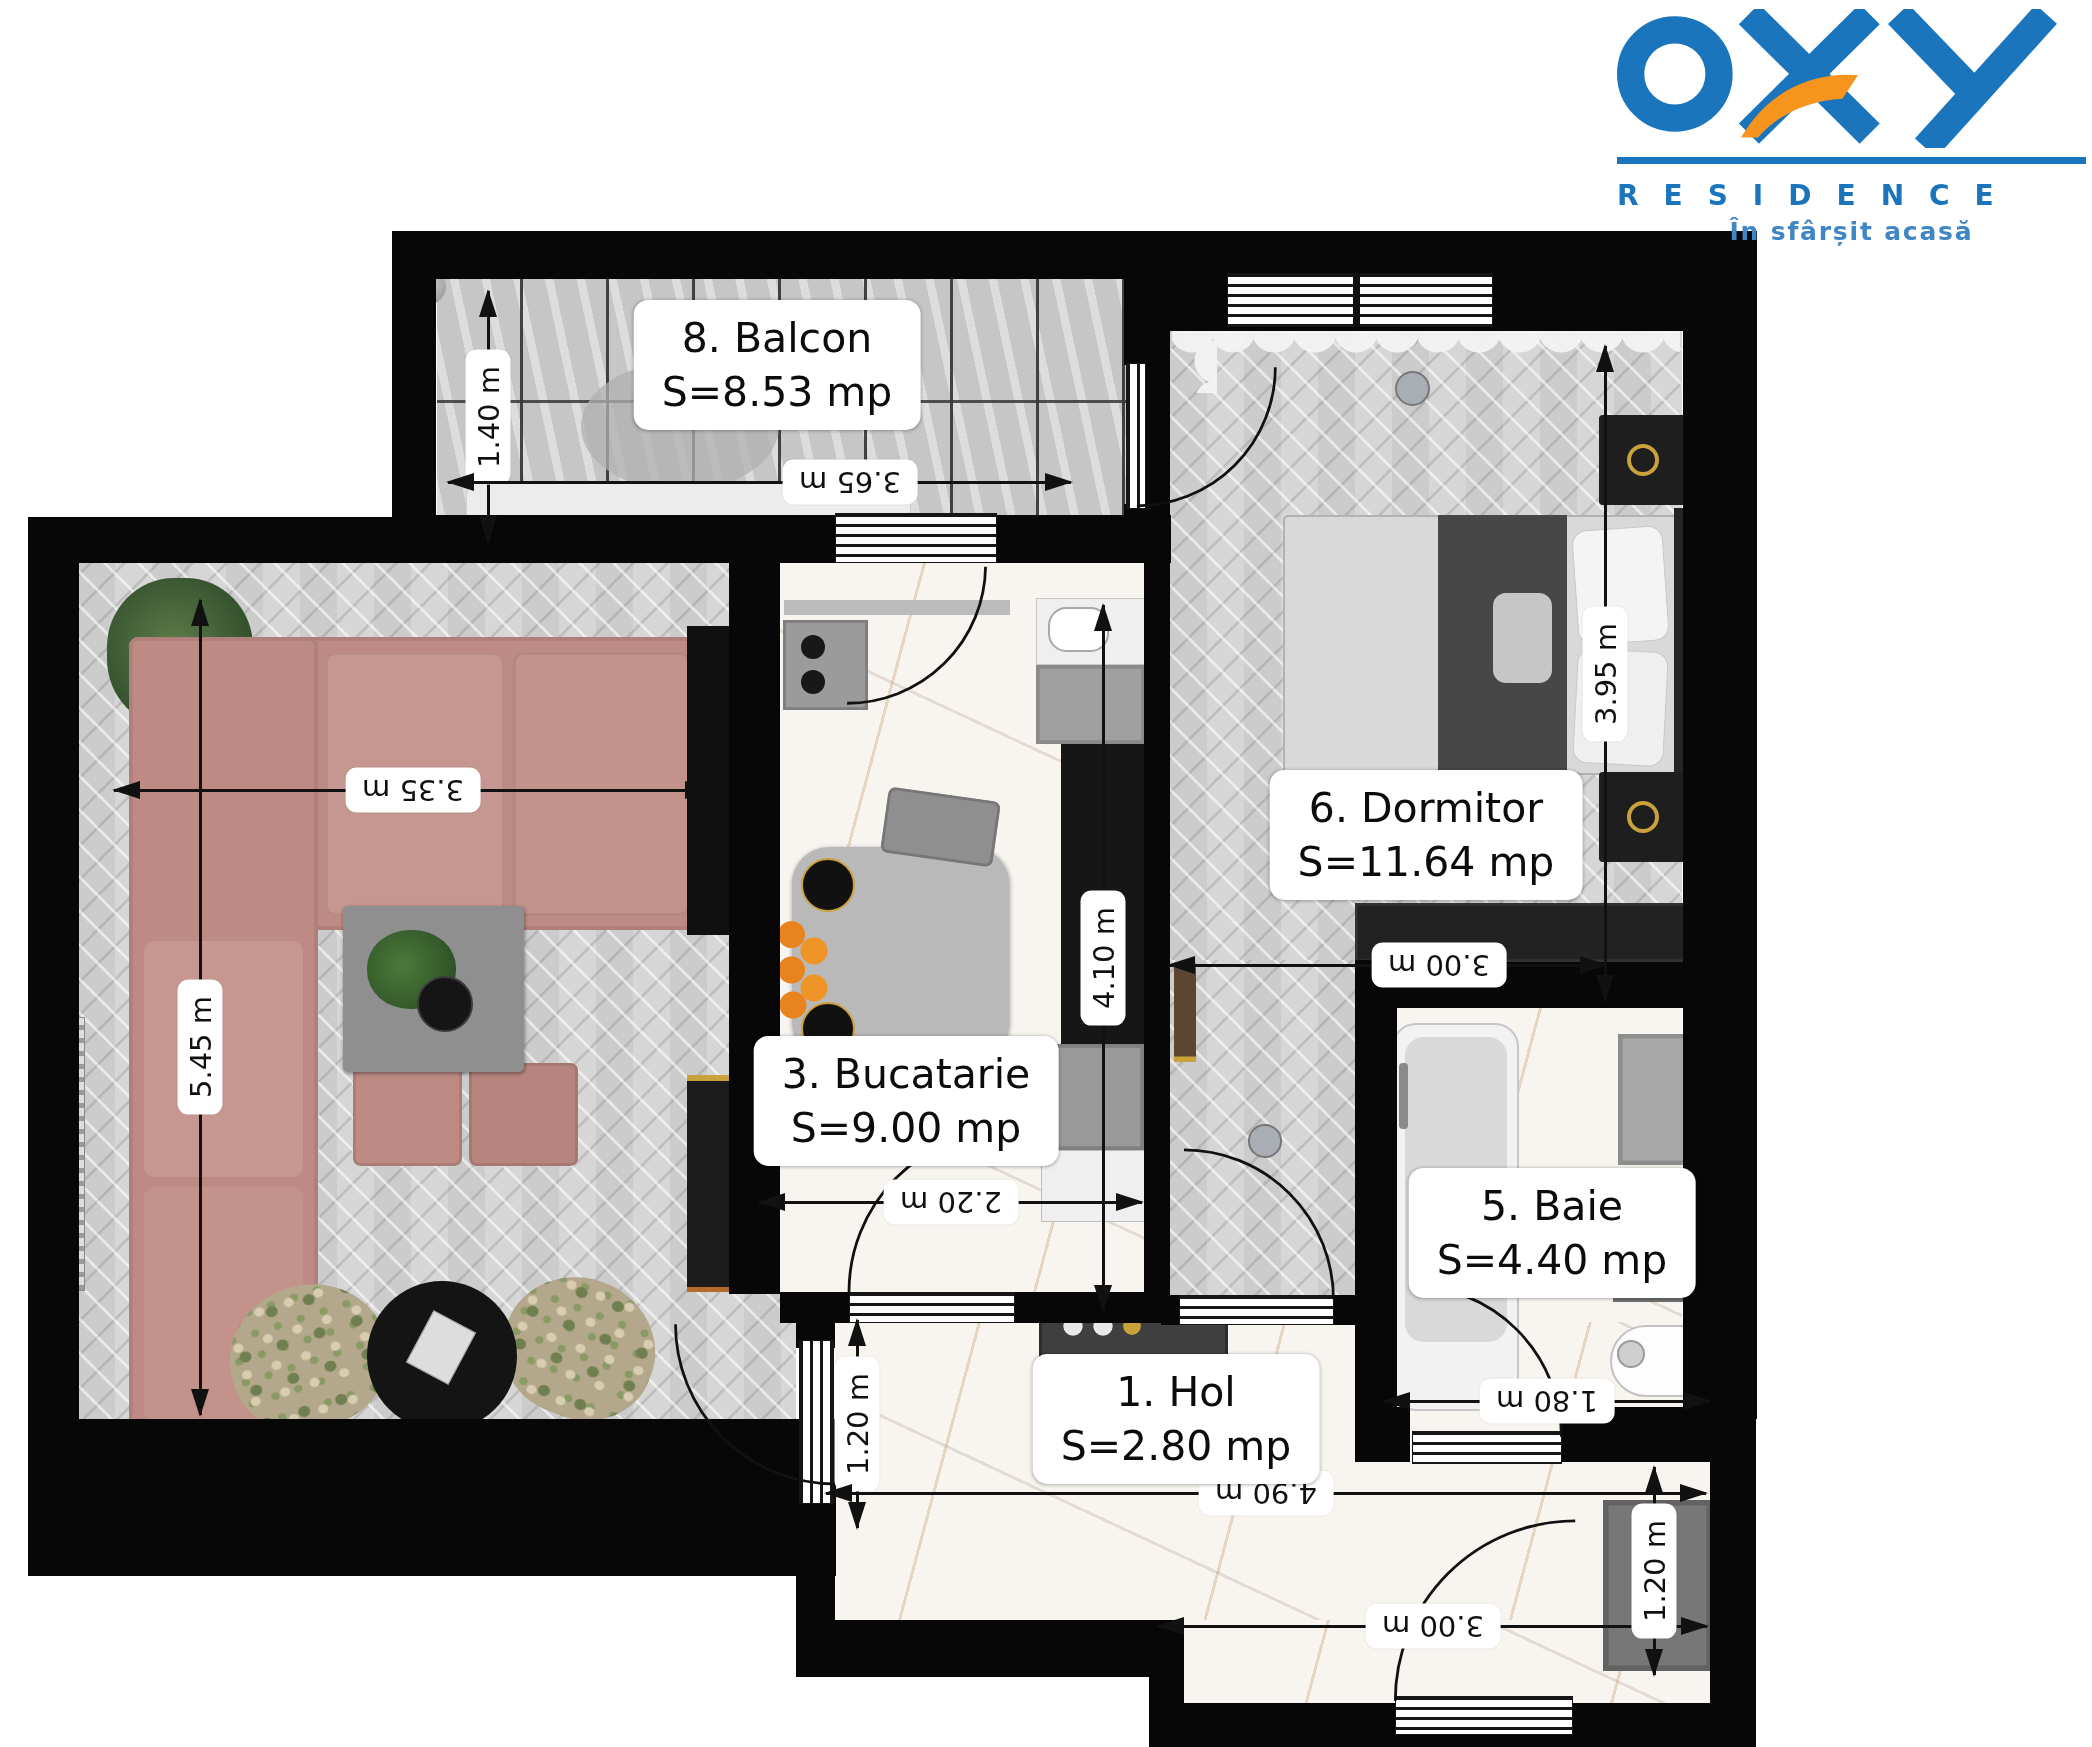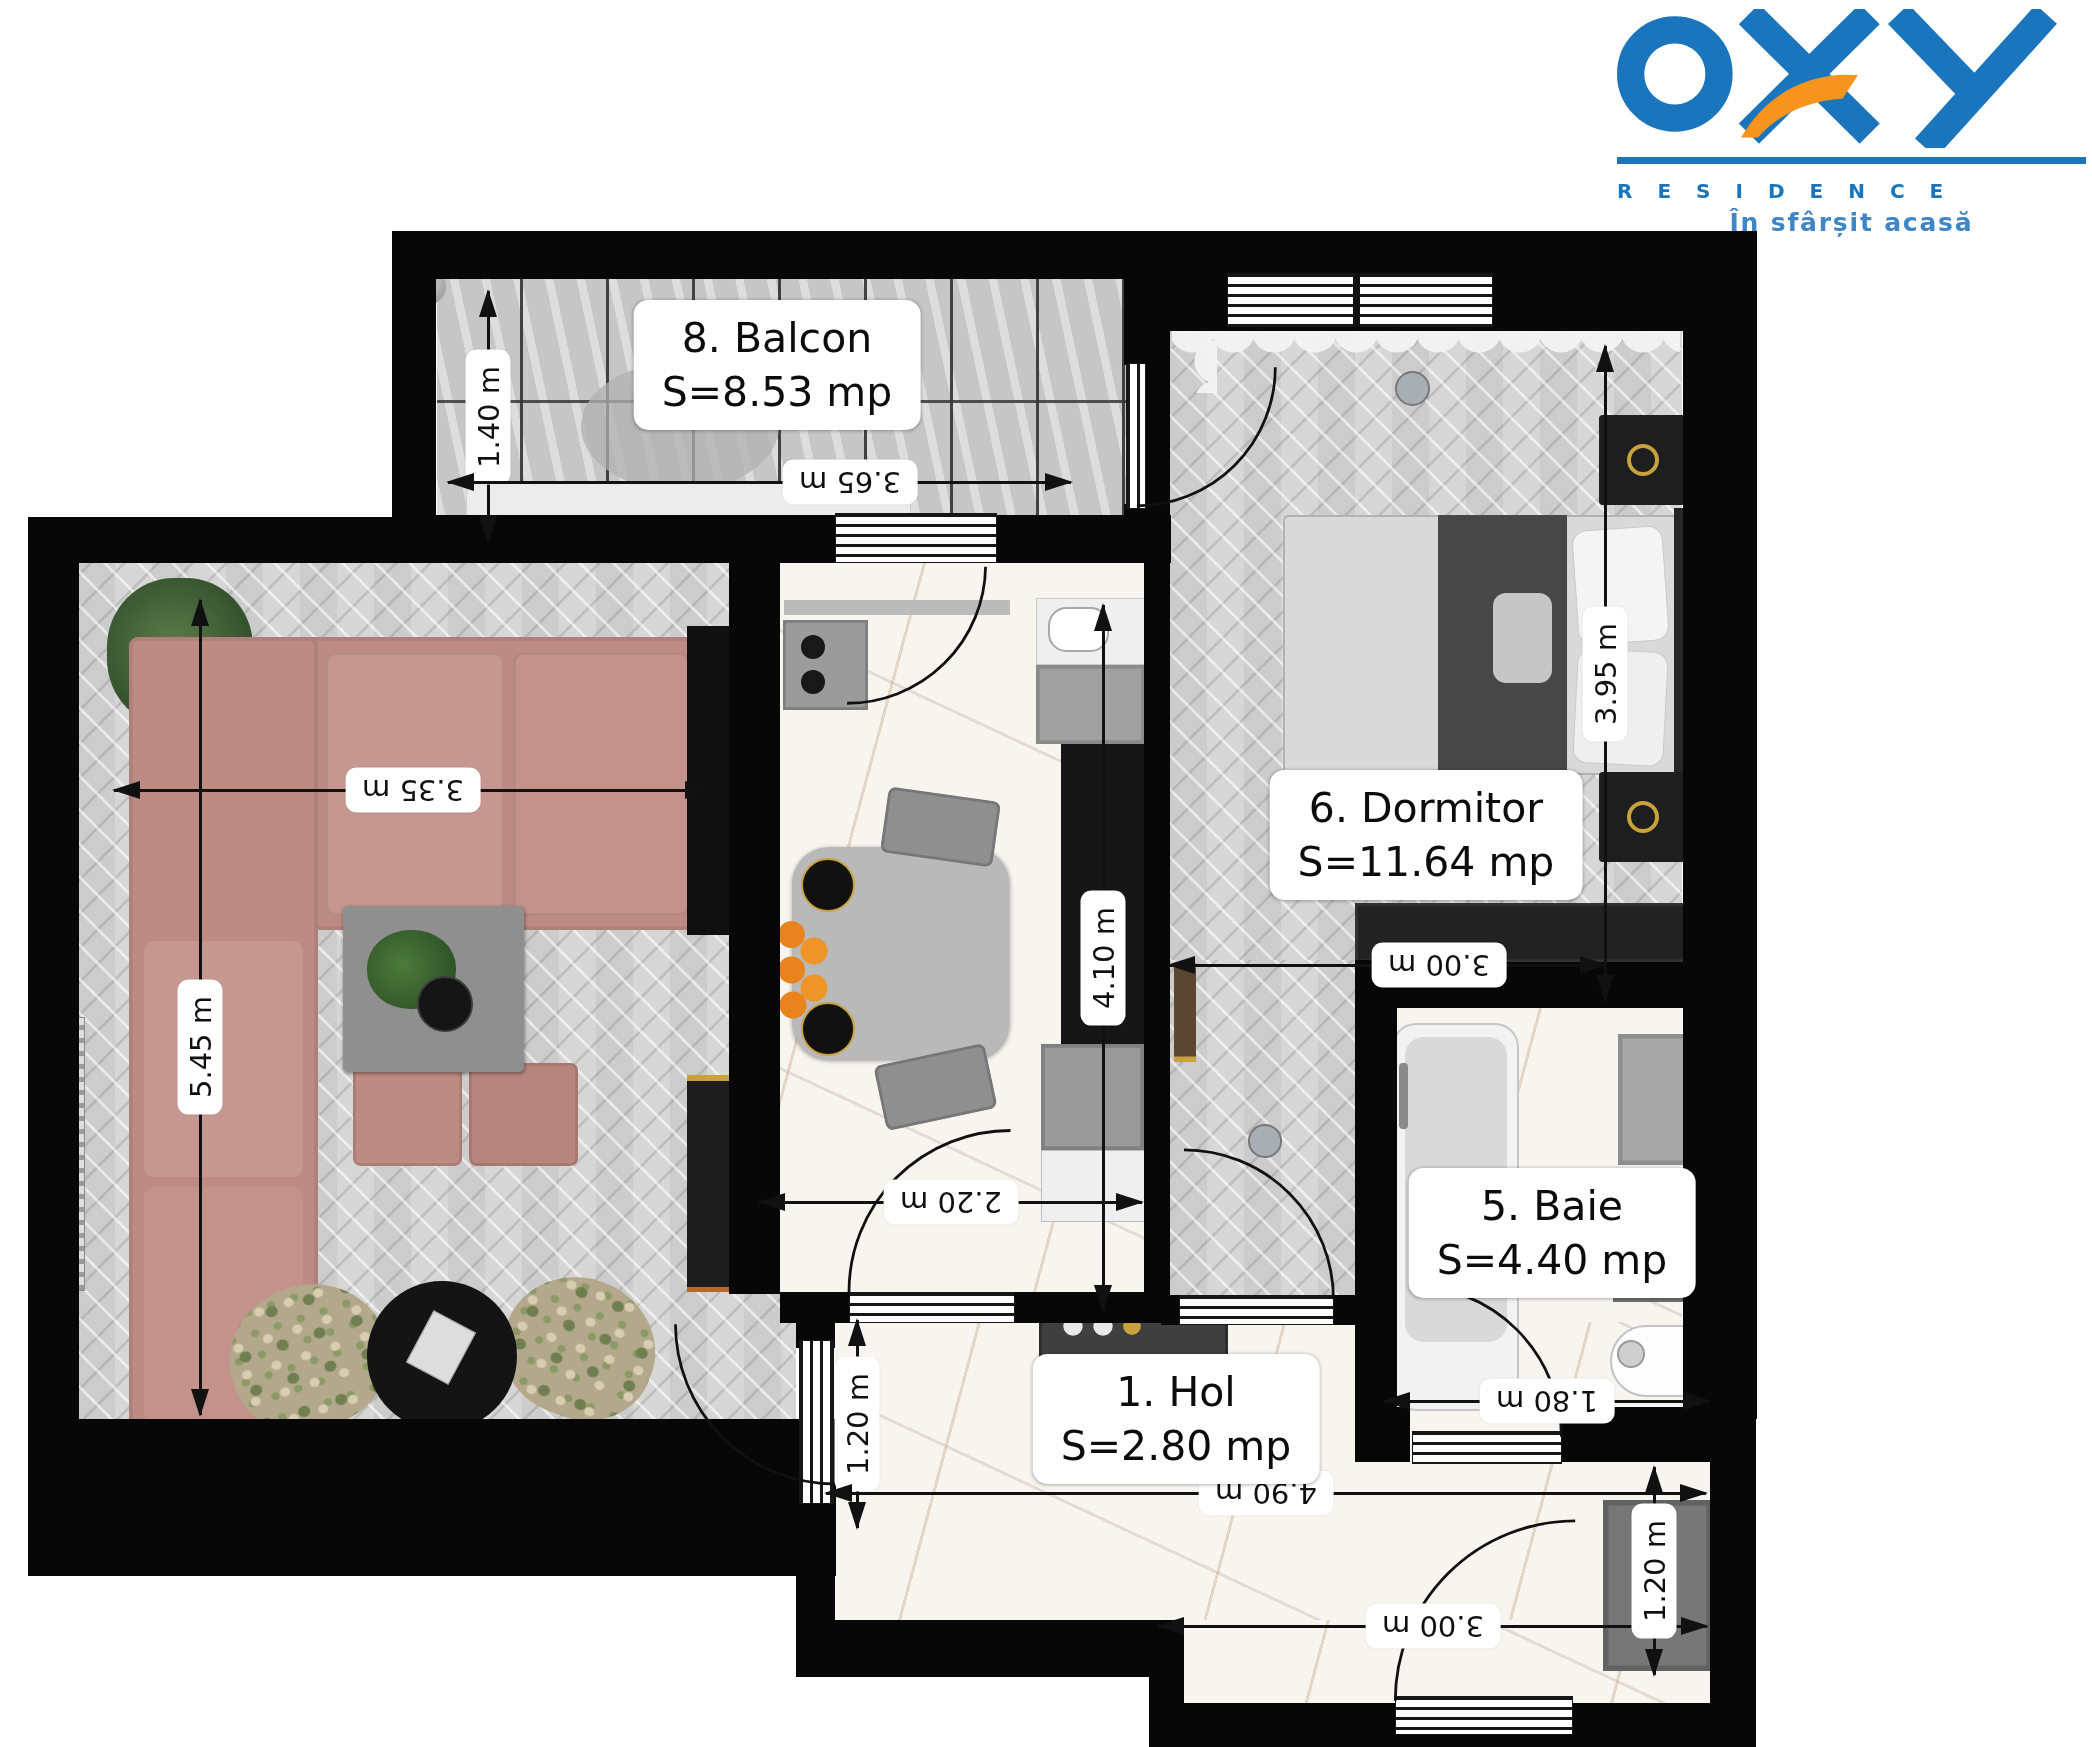--- a/index.html
+++ b/index.html
@@ -37,21 +37,21 @@
   .pill-v{transform:translate(-50%,-50%) rotate(-90deg);}
   
   .ah-l,.ah-r,.av-t,.av-b{position:absolute;width:0;height:0;}
   .ah-l{left:-1.8px;top:50%;transform:translateY(-50%);border-top:9.2px solid transparent;border-bottom:9.2px solid transparent;border-right:28px solid #111;}
   .ah-r{right:-1.8px;top:50%;transform:translateY(-50%);border-top:9.2px solid transparent;border-bottom:9.2px solid transparent;border-left:28px solid #111;}
   .av-t{top:-1.8px;left:50%;transform:translateX(-50%);border-left:9.2px solid transparent;border-right:9.2px solid transparent;border-bottom:28px solid #111;}
   .av-b{bottom:-1.8px;left:50%;transform:translateX(-50%);border-left:9.2px solid transparent;border-right:9.2px solid transparent;border-top:28px solid #111;}
   
   .logo{position:absolute;left:1617px;top:9.2px;width:469px;z-index:8;display:flex;flex-direction:column;}
   .logo-rule{height:6.5px;background:#1b75bc;margin-top:9.2px;}
-  .logo-res{margin-top:14.8px;font-size:20px;font-weight:bold;color:#1b75bc;letter-spacing:25px;white-space:nowrap;}
+  .logo-res{margin-top:14.8px;font-size:28px;font-weight:bold;color:#1b75bc;letter-spacing:25px;white-space:nowrap;}
   .logo-tag{margin-top:5.5px;font-size:25px;font-weight:bold;color:#3e86c6;text-align:center;letter-spacing:1.8px;}
   .curtain{background-image:radial-gradient(circle 24px at 20px 0px, #f3f3f3 0 22px, rgba(0,0,0,0) 23px);
            background-size:41px 52px;background-repeat:repeat-x;opacity:.95;}
   .goldring{position:absolute;left:50%;top:50%;transform:translate(-50%,-50%);width:24px;height:24px;border:4.6px solid #c9a23c;border-radius:50%;}
 </style>
 </head>
 <body>
 
 <div class="canvas">
 
@@ -258,20 +258,24 @@
   </div>
 
   <div class="rlabel" style="left:777px;top:365px;">
     <span style="display:block">8. Balcon</span>
     <span style="display:block">S=8.53 mp</span>
   </div>
   <div class="rlabel" style="left:1426px;top:835px;">
     <span style="display:block">6. Dormitor</span>
     <span style="display:block">S=11.64 mp</span>
   </div>
+  <div class="rlabel" style="left:906px;top:1101px;">
+    <span style="display:block">3. Bucatarie</span>
+    <span style="display:block">S=9.00 mp</span>
+  </div>
   <div class="rlabel" style="left:1552px;top:1233px;">
     <span style="display:block">5. Baie</span>
     <span style="display:block">S=4.40 mp</span>
   </div>
   <div class="rlabel" style="left:1176px;top:1419px;">
     <span style="display:block">1. Hol</span>
     <span style="display:block">S=2.80 mp</span>
   </div>
 
   <div class="logo">

